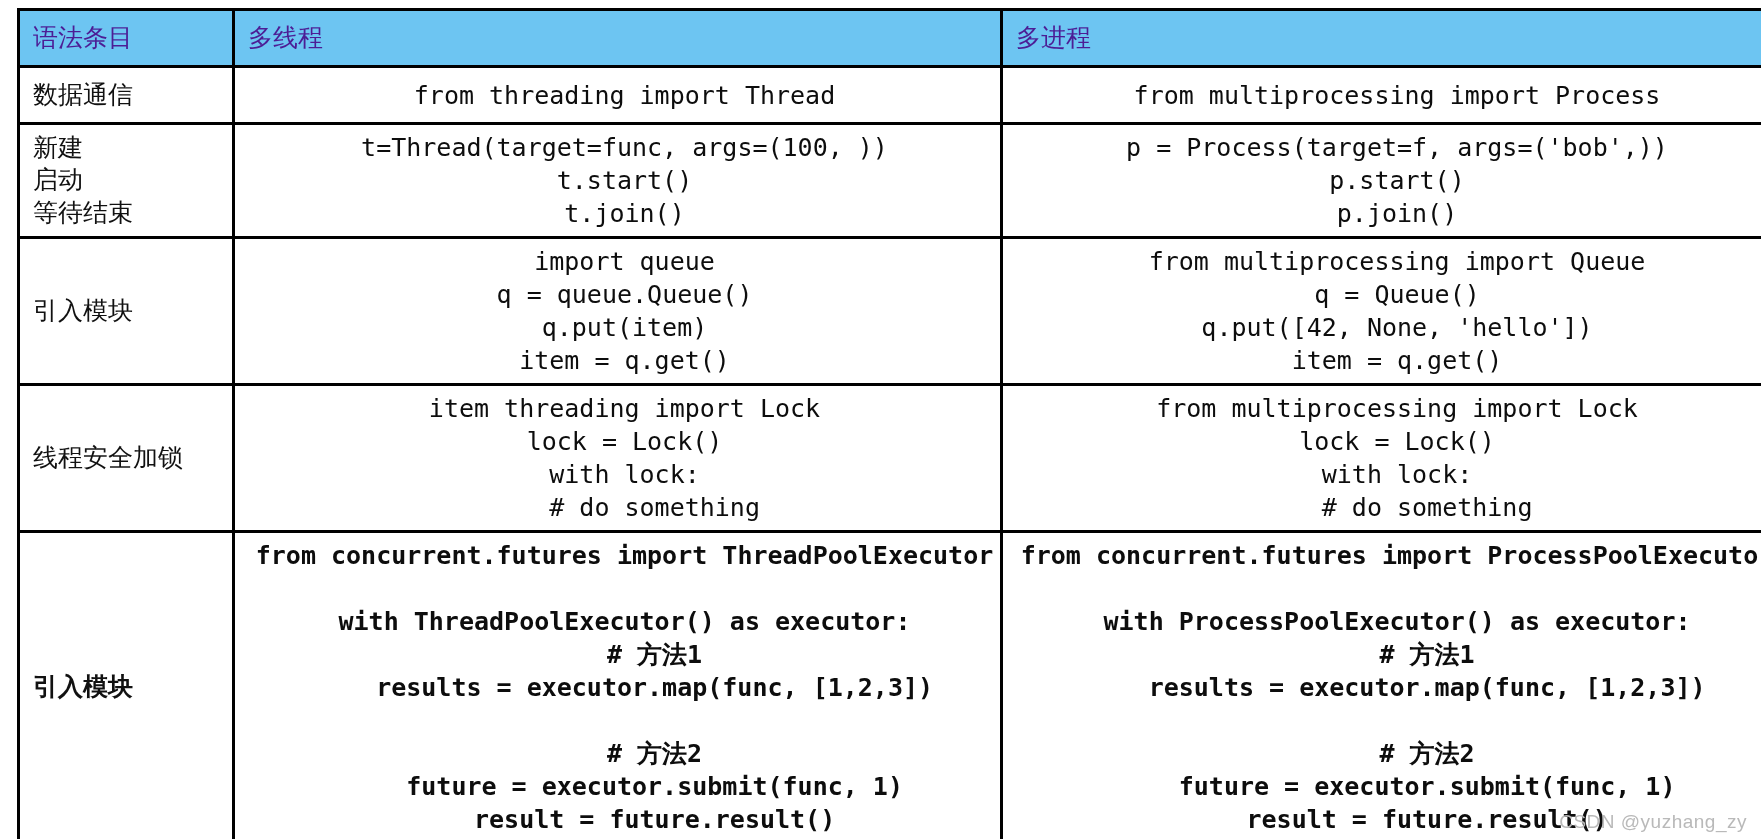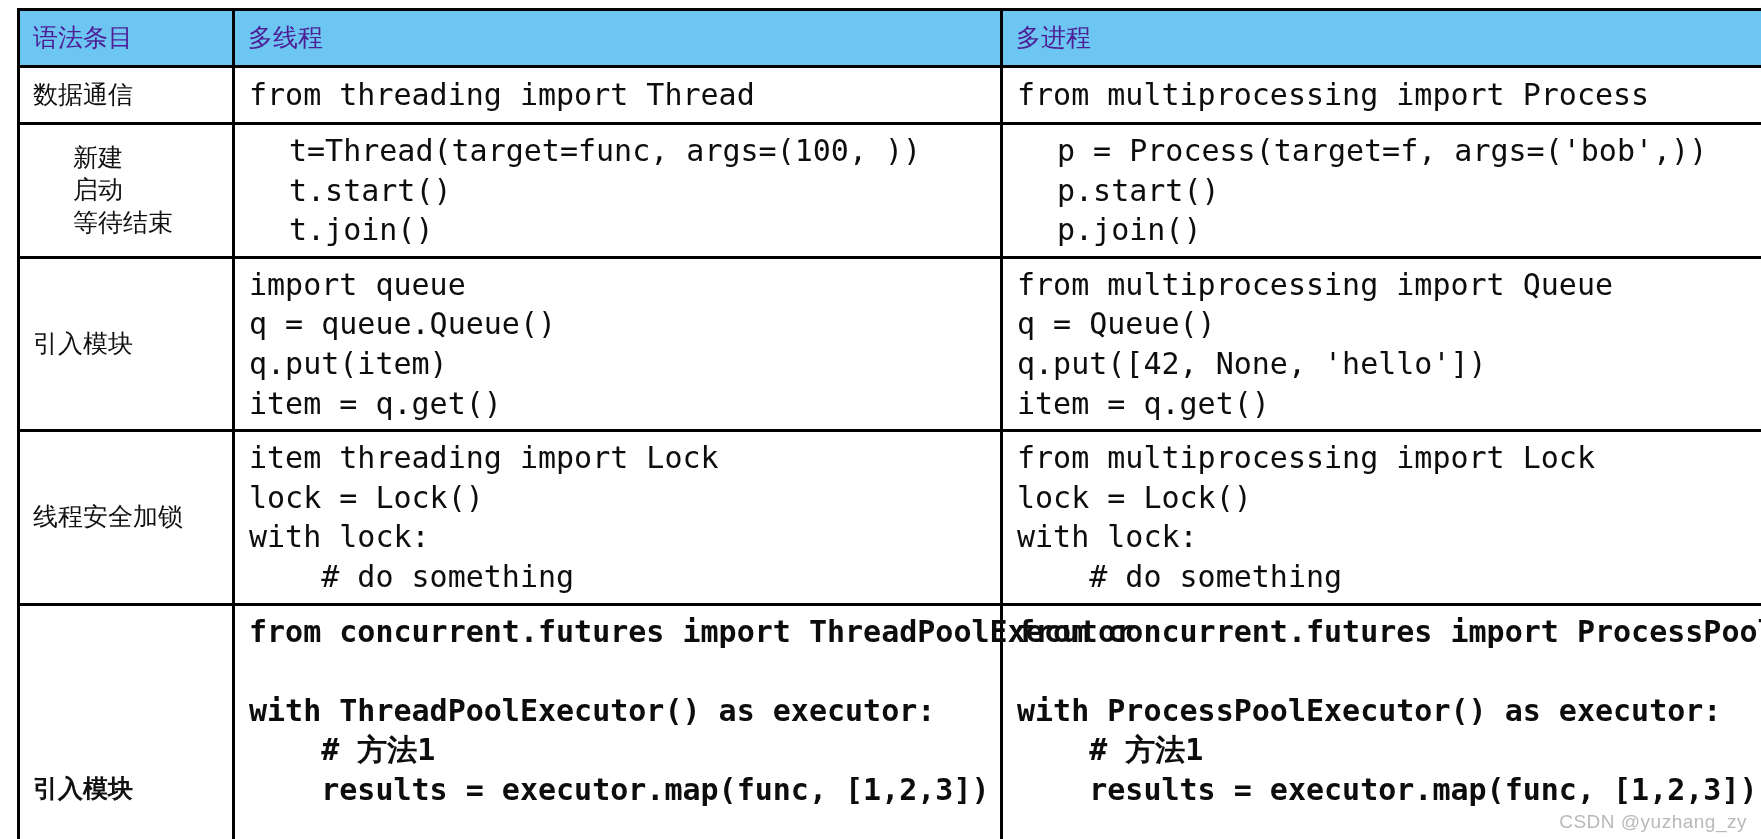--- a/index.html
+++ b/index.html
@@ -58,29 +58,30 @@
     color: #111111;
     padding-left: 13px;
     line-height: 1.30;
     white-space: pre-line;
   }
   td.labelcell { vertical-align: middle; }
   td.codecell { vertical-align: middle; }
   .code {
     display: block;
     font-family: "DejaVu Sans Mono", monospace;
-    font-size: 30px;
+    font-size: 25px;
     line-height: 1.32;
     color: #0d0d0d;
     padding: 6px 0 6px 14px;
     white-space: pre;
     letter-spacing: 0px;
+    text-align: center;
   }
   tr.r-import td { height: 54px; }
-  tr.r-create td { height: 104px; padding-left: 40px; }
+  tr.r-create td { height: 104px; }
   tr.r-comm td   { height: 131px; }
   tr.r-lock td   { height: 123px; }
   tr.r-pool td   { height: 290px; font-weight: bold; }
 
   .watermark {
     position: absolute;
     right: 14px;
     bottom: 6px;
     font-family: "Liberation Sans", sans-serif;
     font-size: 19px;

